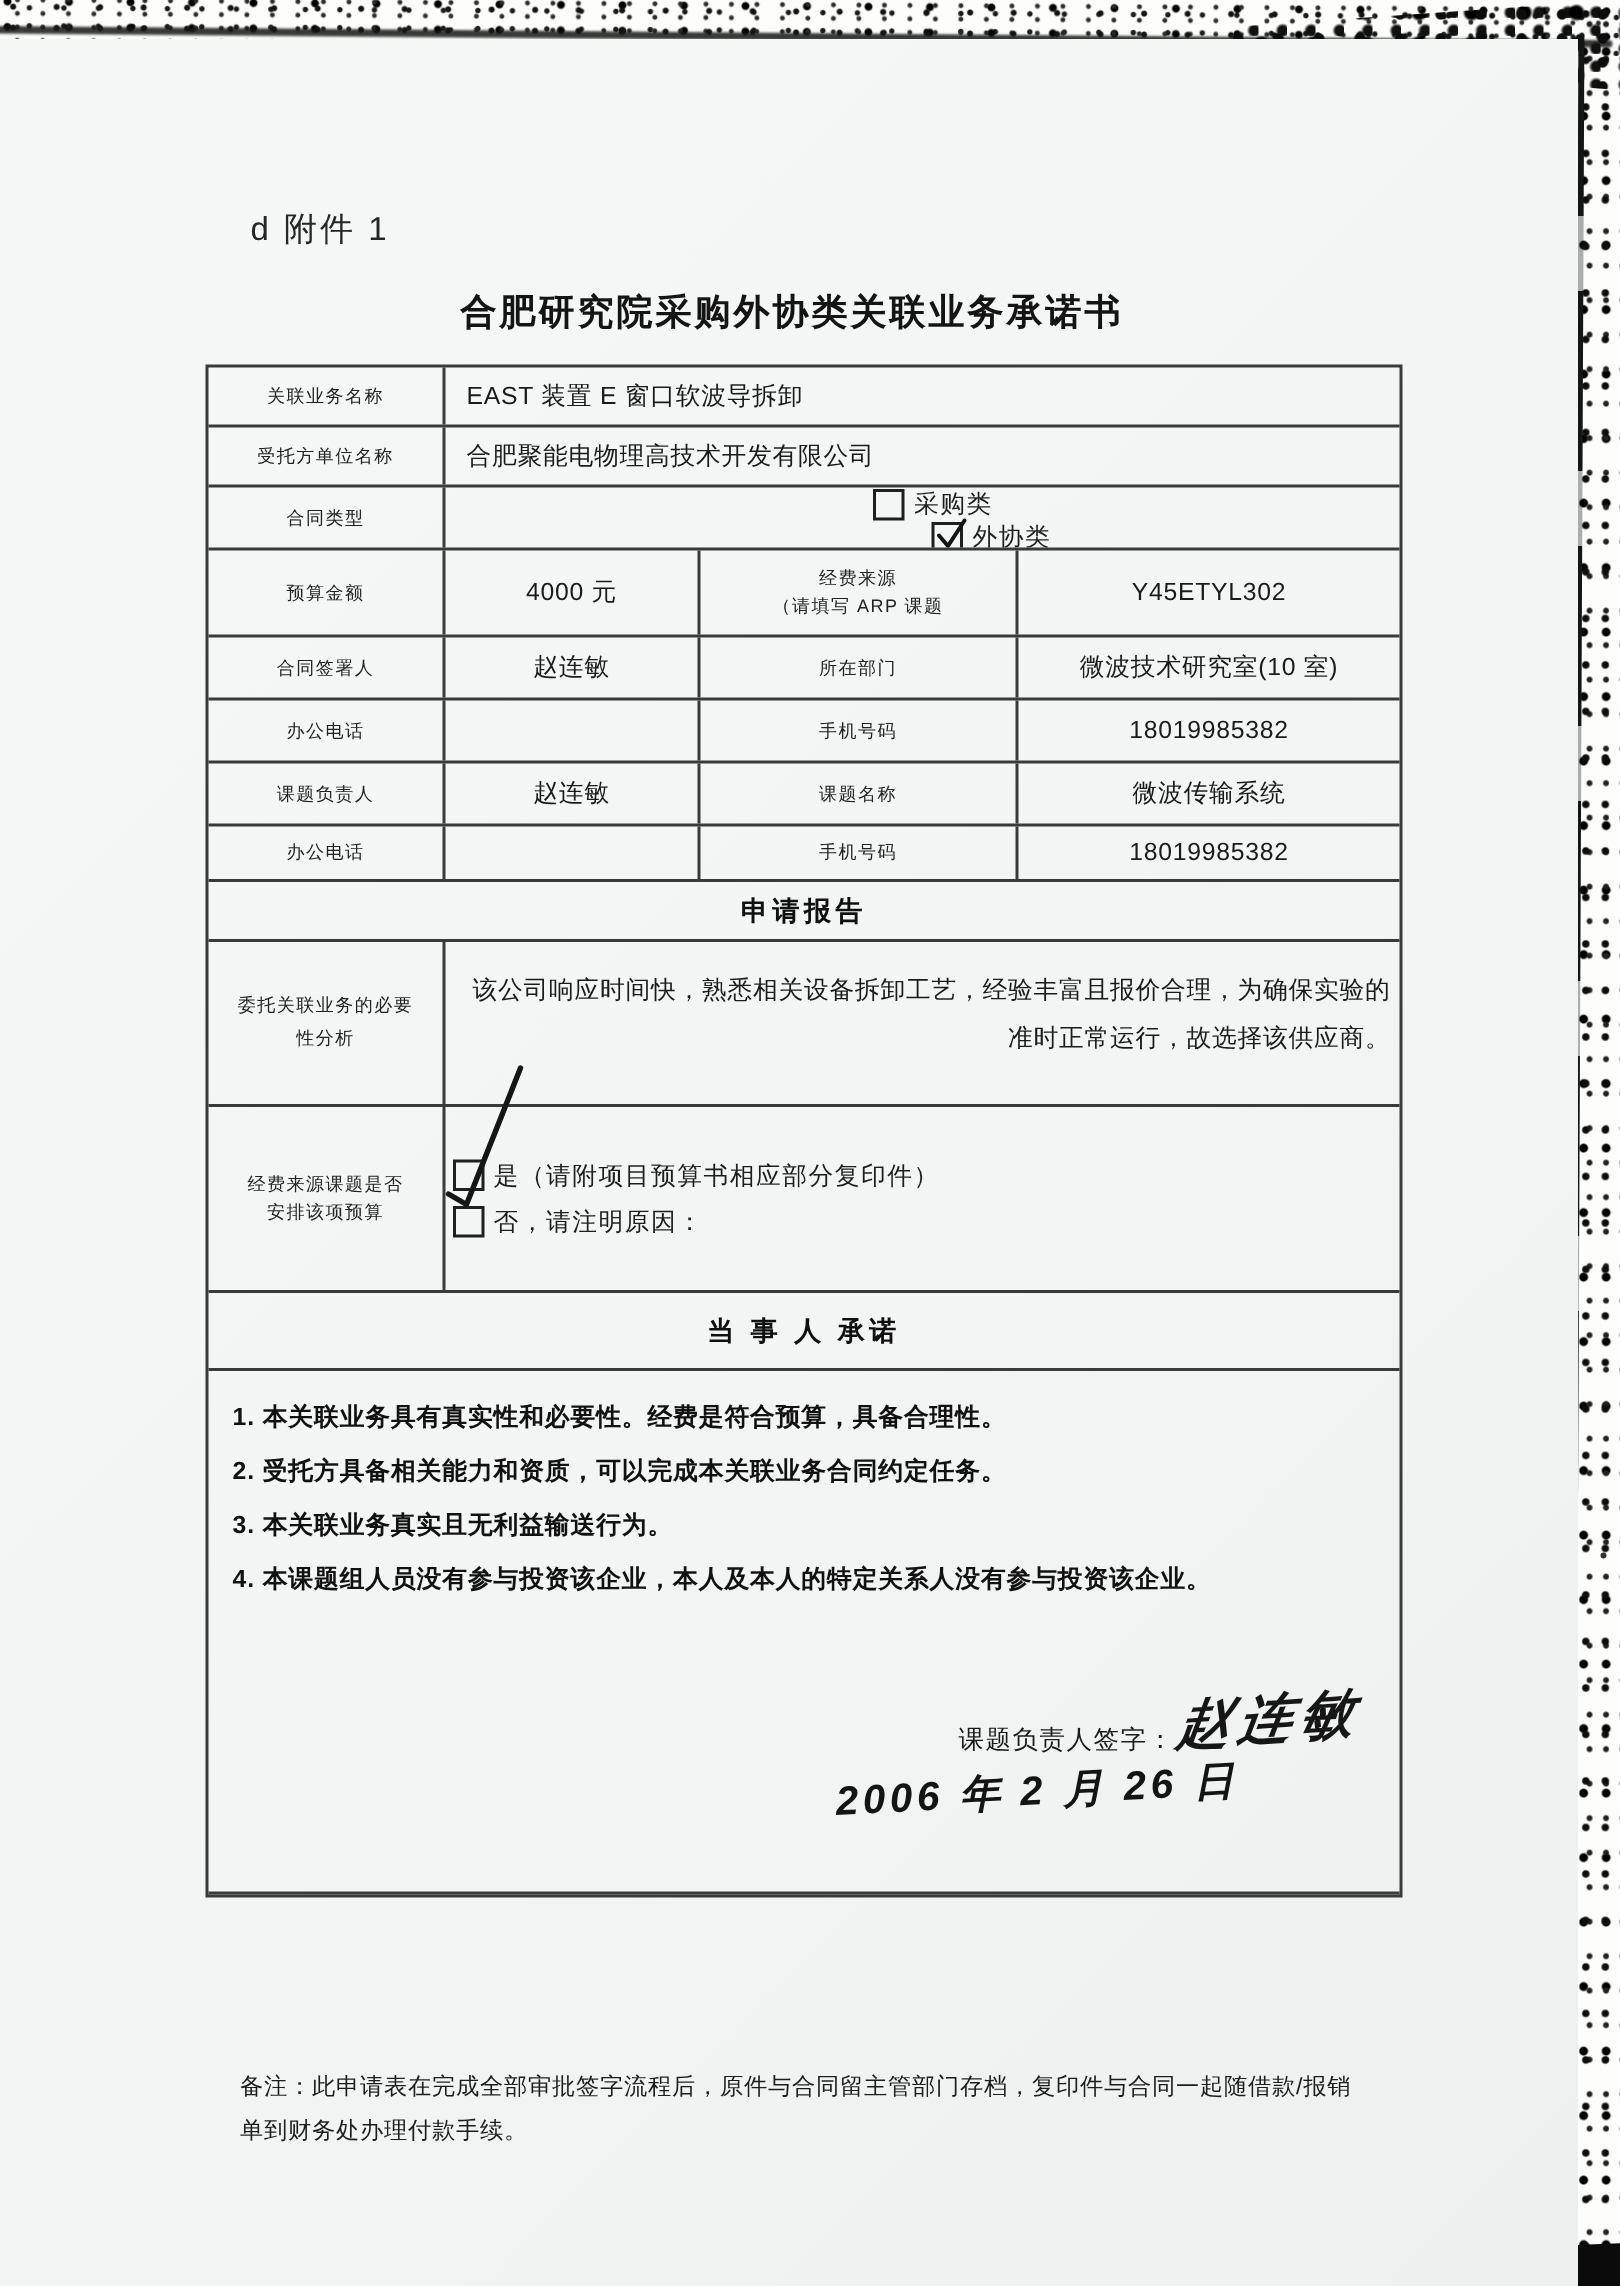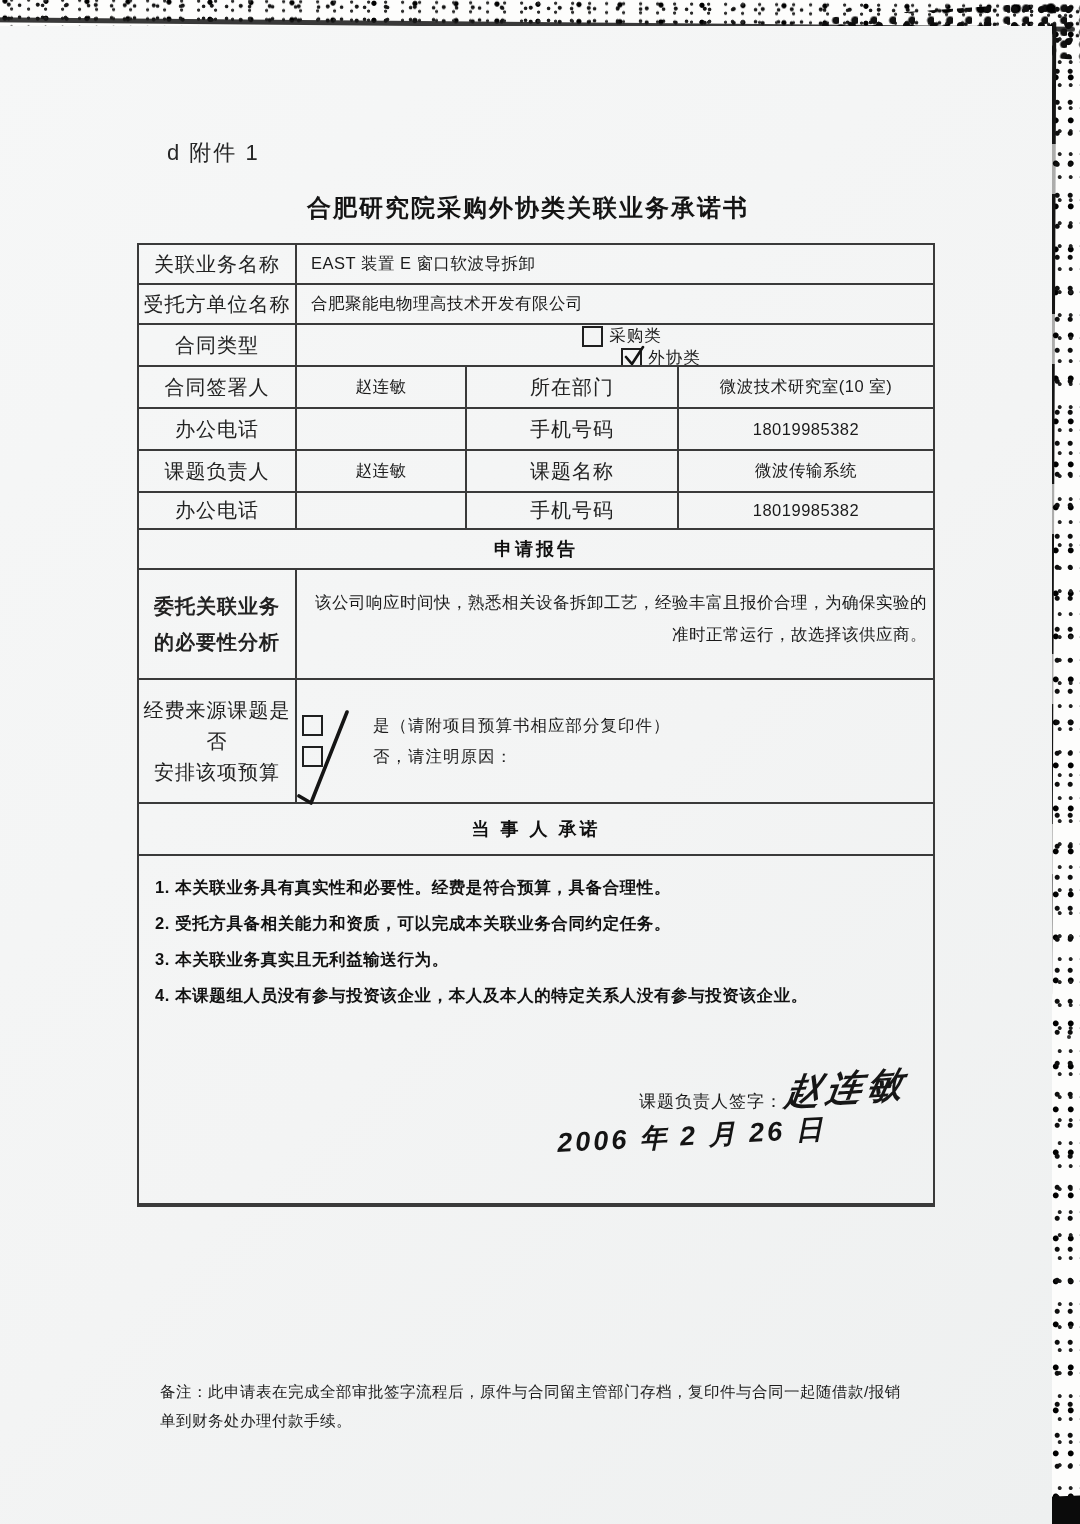--- a/index.html
+++ b/index.html
@@ -90,21 +90,21 @@
   .cell{
     box-sizing:border-box;border-right:2px solid #3a3a3a;
     display:flex;align-items:center;overflow:hidden;
   }
   .cell:last-child{border-right:none;}
   .c1{width:158px;justify-content:center;text-align:center;}
   .c2{width:170px;justify-content:center;text-align:center;}
   .c3{width:212px;justify-content:center;text-align:center;}
   .c4{flex:1;justify-content:center;text-align:center;}
   .wide{flex:1;padding-left:14px;}
-  .label{font-size:20px;letter-spacing:1px;color:#222;}
+  .label{font-size:12px;letter-spacing:1px;color:#222;}
   .value{font-size:16.5px;color:#1a1a1a;letter-spacing:.5px;}
   .r1{height:40px}.r2{height:40px}.r3{height:42px}.r4{height:58px}
   .r5{height:42px}.r6{height:42px}.r7{height:42px}.r8{height:37px}
   .r9{height:40px}.r10{height:110px}.r11{height:124px}.r12{height:52px}.r13{height:349px}
   .hdr{flex:1;justify-content:center;font-weight:bold;font-size:18px;letter-spacing:3px;color:#101010;}
   .two-line{flex-direction:column;justify-content:center;line-height:1.55;}
   .mono-num{font-family:"Liberation Sans","DejaVu Sans",sans-serif;}
   
   .cb-row{display:flex;align-items:center;flex-direction:column;}
   .opt{display:flex;align-items:center;font-size:16.5px;letter-spacing:1px;}
@@ -116,21 +116,21 @@
   .cb svg{display:none;position:absolute;left:-2px;top:-6px;}
   .cb.checked svg{display:block;}
   .opt2{margin-left:78px;} .opt3{margin-left:82px;gap:20px;}
   
   .nec-text{
     padding:8px 6px 8px 16px;font-size:16.5px;line-height:1.95;
     letter-spacing:.5px;align-items:flex-start;display:flex;padding-top:16px;text-align:right;
   }
   
   .yn-cell{flex-direction:column;align-items:flex-start;justify-content:center;padding-left:5px;gap:9px;}
-  .yn-line{display:flex;align-items:center;font-size:16.5px;letter-spacing:1px;gap:44px;}
+  .yn-line{display:flex;align-items:center;font-size:16.5px;letter-spacing:1px;}
   .big-tick{position:absolute;left:150px;top:455px;pointer-events:none;display:none;}
   .big-tick.checked{display:block;}
   
   .commit-cell{position:relative;flex:1;display:block;padding:14px 20px 0 16px;}
   .commit-item{font-weight:bold;font-size:16.5px;line-height:2.18;letter-spacing:.6px;color:#111;}
   .sig-row{position:absolute;left:500px;top:208px;display:flex;align-items:flex-end;white-space:nowrap;}
   .sig-label{font-size:17px;letter-spacing:1px;color:#1a1a1a;text-align:center;}
   .sig-name{
     font-size:36px;font-weight:bold;font-style:italic;color:#161616;
     transform:rotate(-4deg) skewX(-12deg);letter-spacing:5px;margin-left:2px;display:inline-block;
@@ -195,20 +195,29 @@
         </span>
         <span class="opt opt3">
           <span class="cb">
             
           </span>
           <span>其他</span>
         </span>
       </div>
     </div>
 
+    <div class="row r4">
+      <div class="cell c1 label">预算金额</div>
+      <div class="cell c2 value mono-num">4000 元</div>
+      <div class="cell c3 label two-line">
+        <span>经费来源</span>
+        <span>（请填写 ARP 课题</span>
+      </div>
+      <div class="cell c4 value mono-num">Y45ETYL302</div>
+    </div>
 
     <div class="row r5">
       <div class="cell c1 label">合同签署人</div>
       <div class="cell c2 value">赵连敏</div>
       <div class="cell c3 label">所在部门</div>
       <div class="cell c4 value">微波技术研究室(10 室)</div>
     </div>
 
     <div class="row r6">
       <div class="cell c1 label">办公电话</div>
@@ -229,21 +238,21 @@
       <div class="cell c2 value"></div>
       <div class="cell c3 label">手机号码</div>
       <div class="cell c4 value mono-num">18019985382</div>
     </div>
 
     <div class="row r9">
       <div class="cell hdr">申请报告</div>
     </div>
 
     <div class="row r10">
-      <div class="cell c1 label" style="padding:4px 14px;line-height:1.8;font-weight:bold;">委托关联业务的必要性分析</div>
+      <div class="cell c1 label" style="padding:4px 14px;line-height:1.8;">委托关联业务的必要性分析</div>
       <div class="cell wide value nec-text">该公司响应时间快，熟悉相关设备拆卸工艺，经验丰富且报价合理，为确保实验的准时正常运行，故选择该供应商。</div>
     </div>
 
     <div class="row r11">
       <div class="cell c1 label two-line">
         <span>经费来源课题是否</span>
         <span>安排该项预算</span>
       </div>
       <div class="cell wide yn-cell">
         <span class="yn-line">

